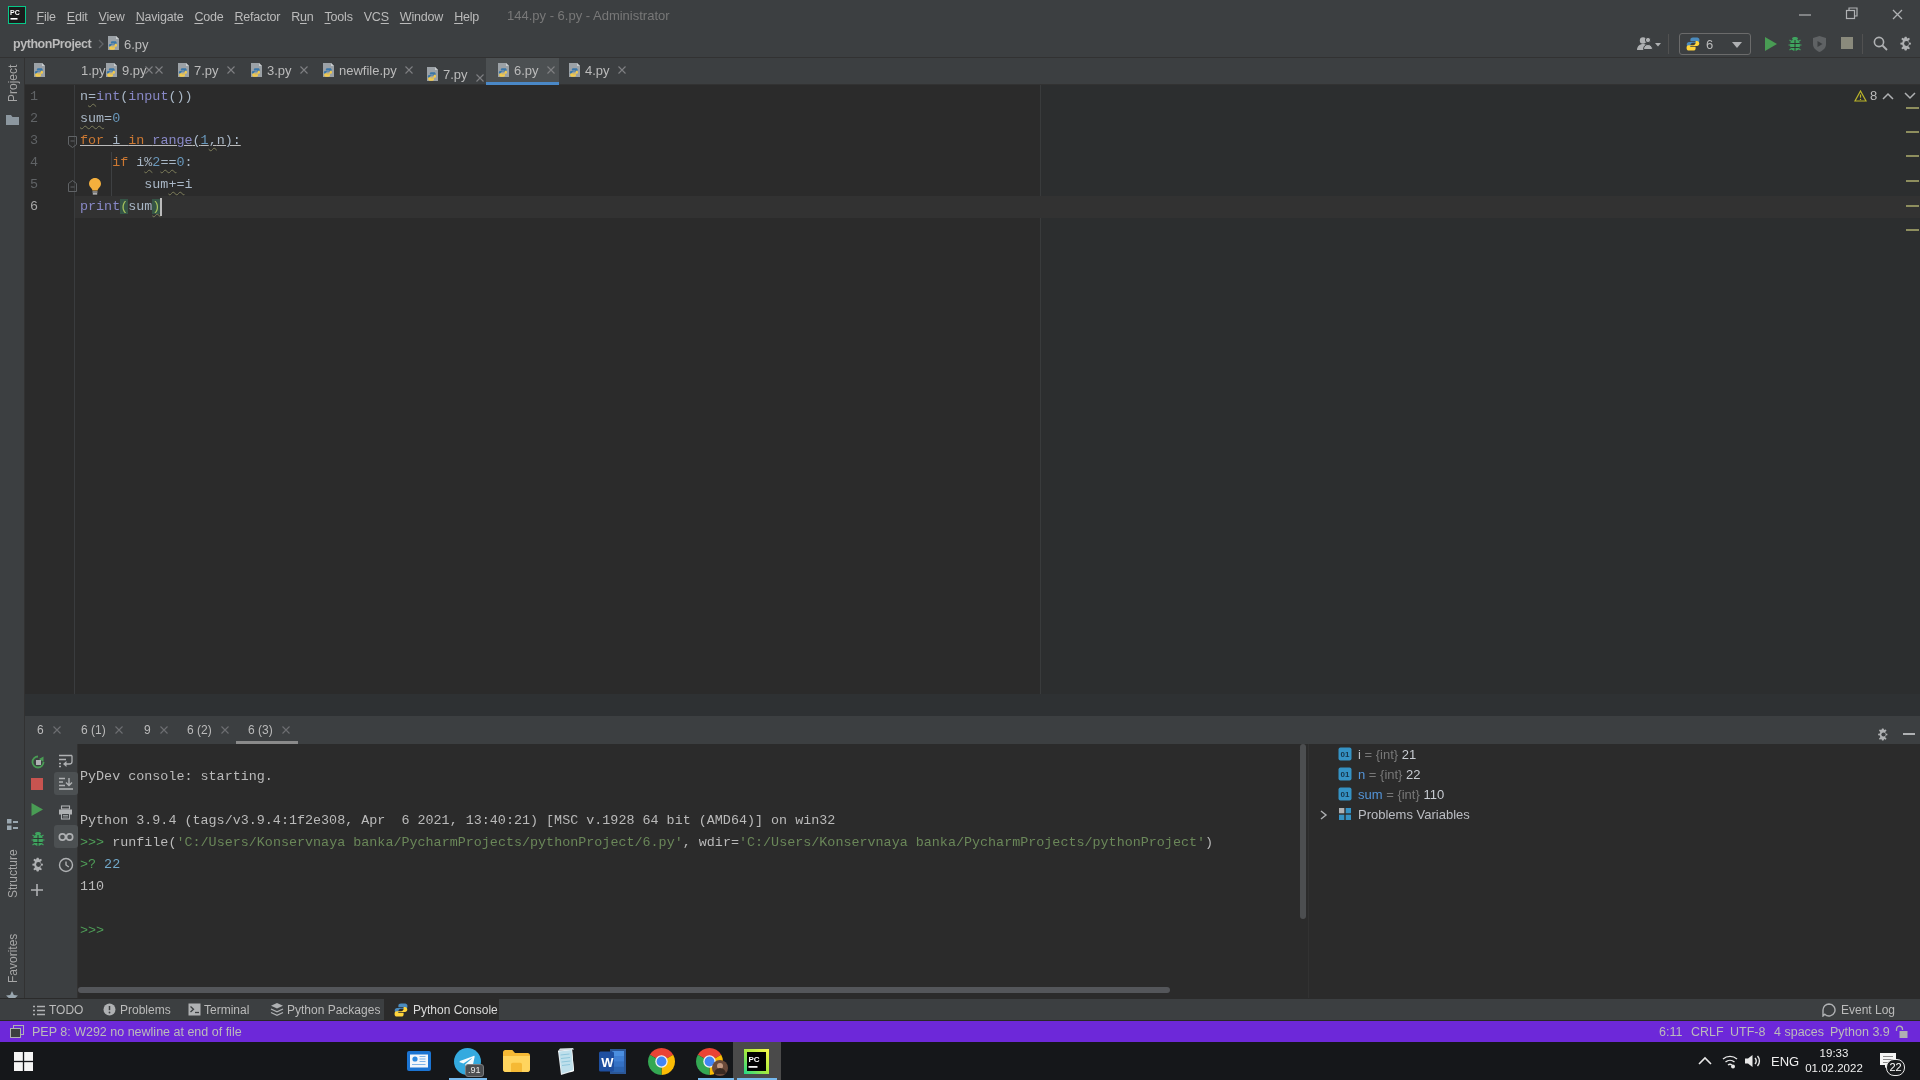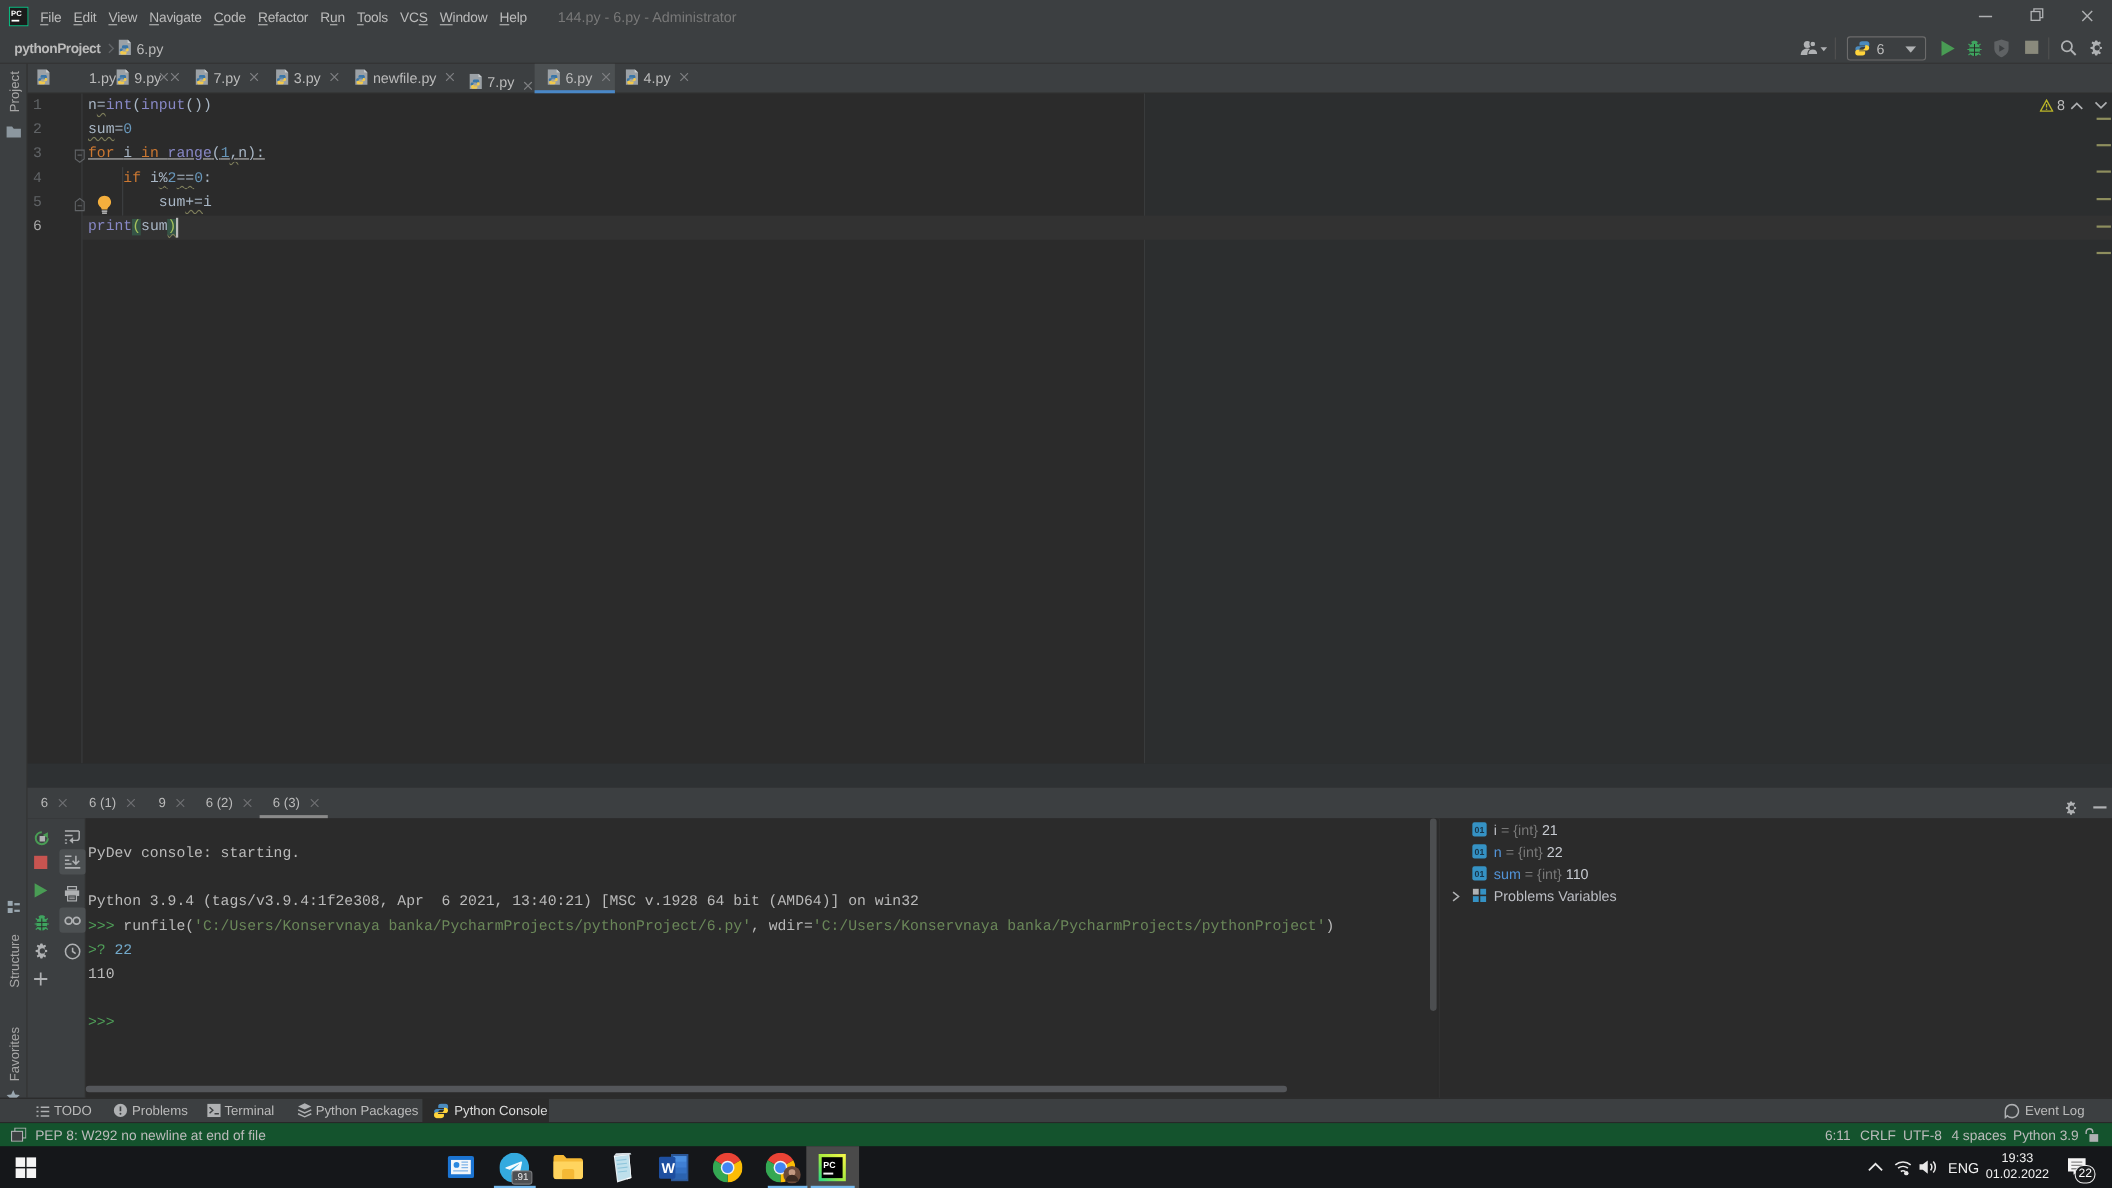--- a/index.html
+++ b/index.html
@@ -34,21 +34,21 @@
 .cticon1{position:absolute;left:5px;} .cticon2{position:absolute;left:33px;}
 
 #edbottom{left:25px;top:694px;width:1895px;height:22px;background:#2E3133;}
 #conhead{left:25px;top:716px;width:1895px;height:28px;background:#3C3F41;}
 .ctab{position:absolute;top:3px;height:22px;font-size:12px;color:#BBBBBB;display:flex;align-items:center;}
 #contools{left:25px;top:744px;width:53px;height:254px;background:#3C3F41;border-right:1px solid #323232;box-sizing:border-box;}
 #console{left:78px;top:744px;width:1229px;height:254px;background:#2B2B2B;}
 #varpanel{left:1308px;top:744px;width:612px;height:290px;background:#2B2B2B;border-left:1px solid #323232;box-sizing:border-box;}
 
 #twbar{left:0;top:998px;width:1920px;height:22px;background:#3C3F41;border-top:1px solid #2B2B2B;box-sizing:border-box;font-size:12px;}
-#statusbar{left:0;top:1020px;width:1920px;height:34px;background:#14532d;border-top:1px solid #282828;box-sizing:border-box;font-size:12.5px;}
+#statusbar{left:0;top:1020px;width:1920px;height:34px;background:#6d28d9;border-top:1px solid #282828;box-sizing:border-box;font-size:12.5px;}
 #taskbar{left:0;top:1042px;width:1920px;height:38px;background:#15171A;}
 #searchbox{position:absolute;left:48px;top:1043px;width:344px;height:36px;background:#3E3F41;border:1px solid #505050;box-sizing:border-box;display:flex;align-items:center;}
 </style>
 </head>
 <body>
 <div id="root">
   <svg width="0" height="0" style="position:absolute">
     <defs>
       <g id="pyfile">
         <path d="M1 0h8l3 3v11H1z" fill="#9BA1A6"></path>

